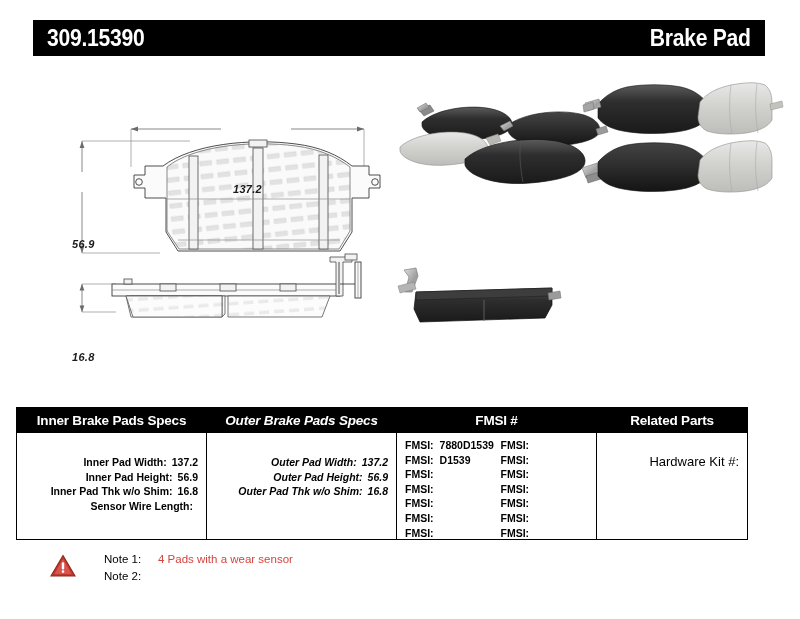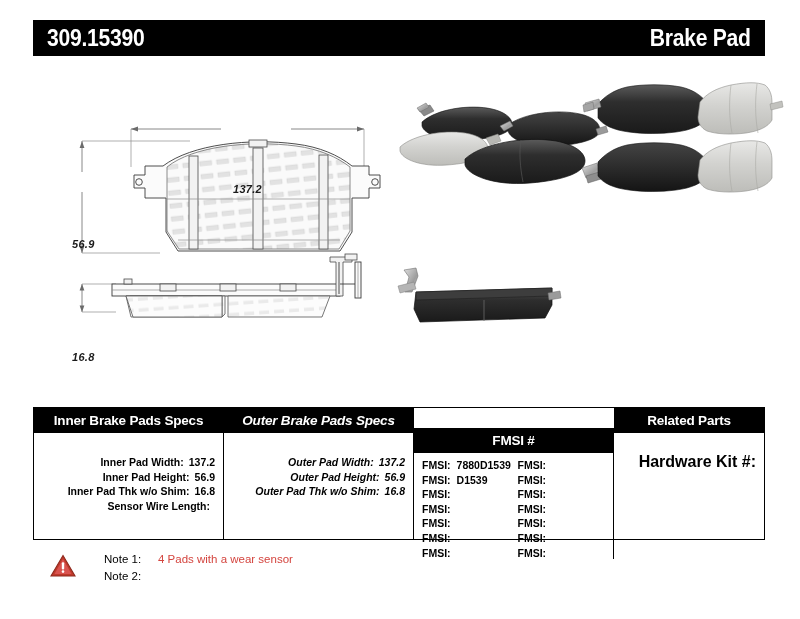--- a/index.html
+++ b/index.html
@@ -72,36 +72,36 @@
   svg { display: block; }
   .cadline   { fill: none; stroke: #3a3a3a; stroke-width: 0.9; }
   .cadlight  { fill: none; stroke: #8d8d8d; stroke-width: 0.7; }
   .dimline   { fill: none; stroke: #6b6b6b; stroke-width: 0.8; }
   .cadfill   { fill: #fbfbfb; stroke: #3a3a3a; stroke-width: 0.9; }
   .cadfill2  { fill: #f2f2f2; stroke: #4a4a4a; stroke-width: 0.8; }
 
   
   #spec-table {
     position: absolute;
-    left: 33px;
+    left: 16px;
     top: 407px;
     width: 732px;
     height: 133px;
     border: 1px solid #000000;
     display: flex;
   }
   .tcol {
     position: relative;
     height: 100%;
     border-right: 1px solid #000000;
   }
   .tcol:last-child { border-right: none; }
   #col-inner   { width: 190px; }
   #col-outer   { width: 190px; font-style: italic; }
-  #col-fmsi    { width: 200px; margin-top: 20px; }
+  #col-fmsi    { width: 200px; }
   #col-related { width: 150px; }
 
   .tcol-head {
     height: 25px;
     background: #000000;
     color: #ffffff;
     font-size: 13.5px;
     font-weight: bold;
     display: flex;
     align-items: center;
@@ -136,22 +136,22 @@
     font-size: 10.5px;
     font-weight: bold;
     color: #000000;
     line-height: 14.6px;
     white-space: nowrap;
   }
   .fmsi-key { }
   .fmsi-val { margin-left: 6px; }
 
   .related-row {
-    font-size: 16px;
-    font-weight: bold;
+    font-size: 13px;
+    font-weight: normal;
     color: #000000;
     line-height: 14.6px;
     padding-left: 2px;
   }
 
   
   #notes-area {
     position: absolute;
     left: 50px;
     top: 551px;

